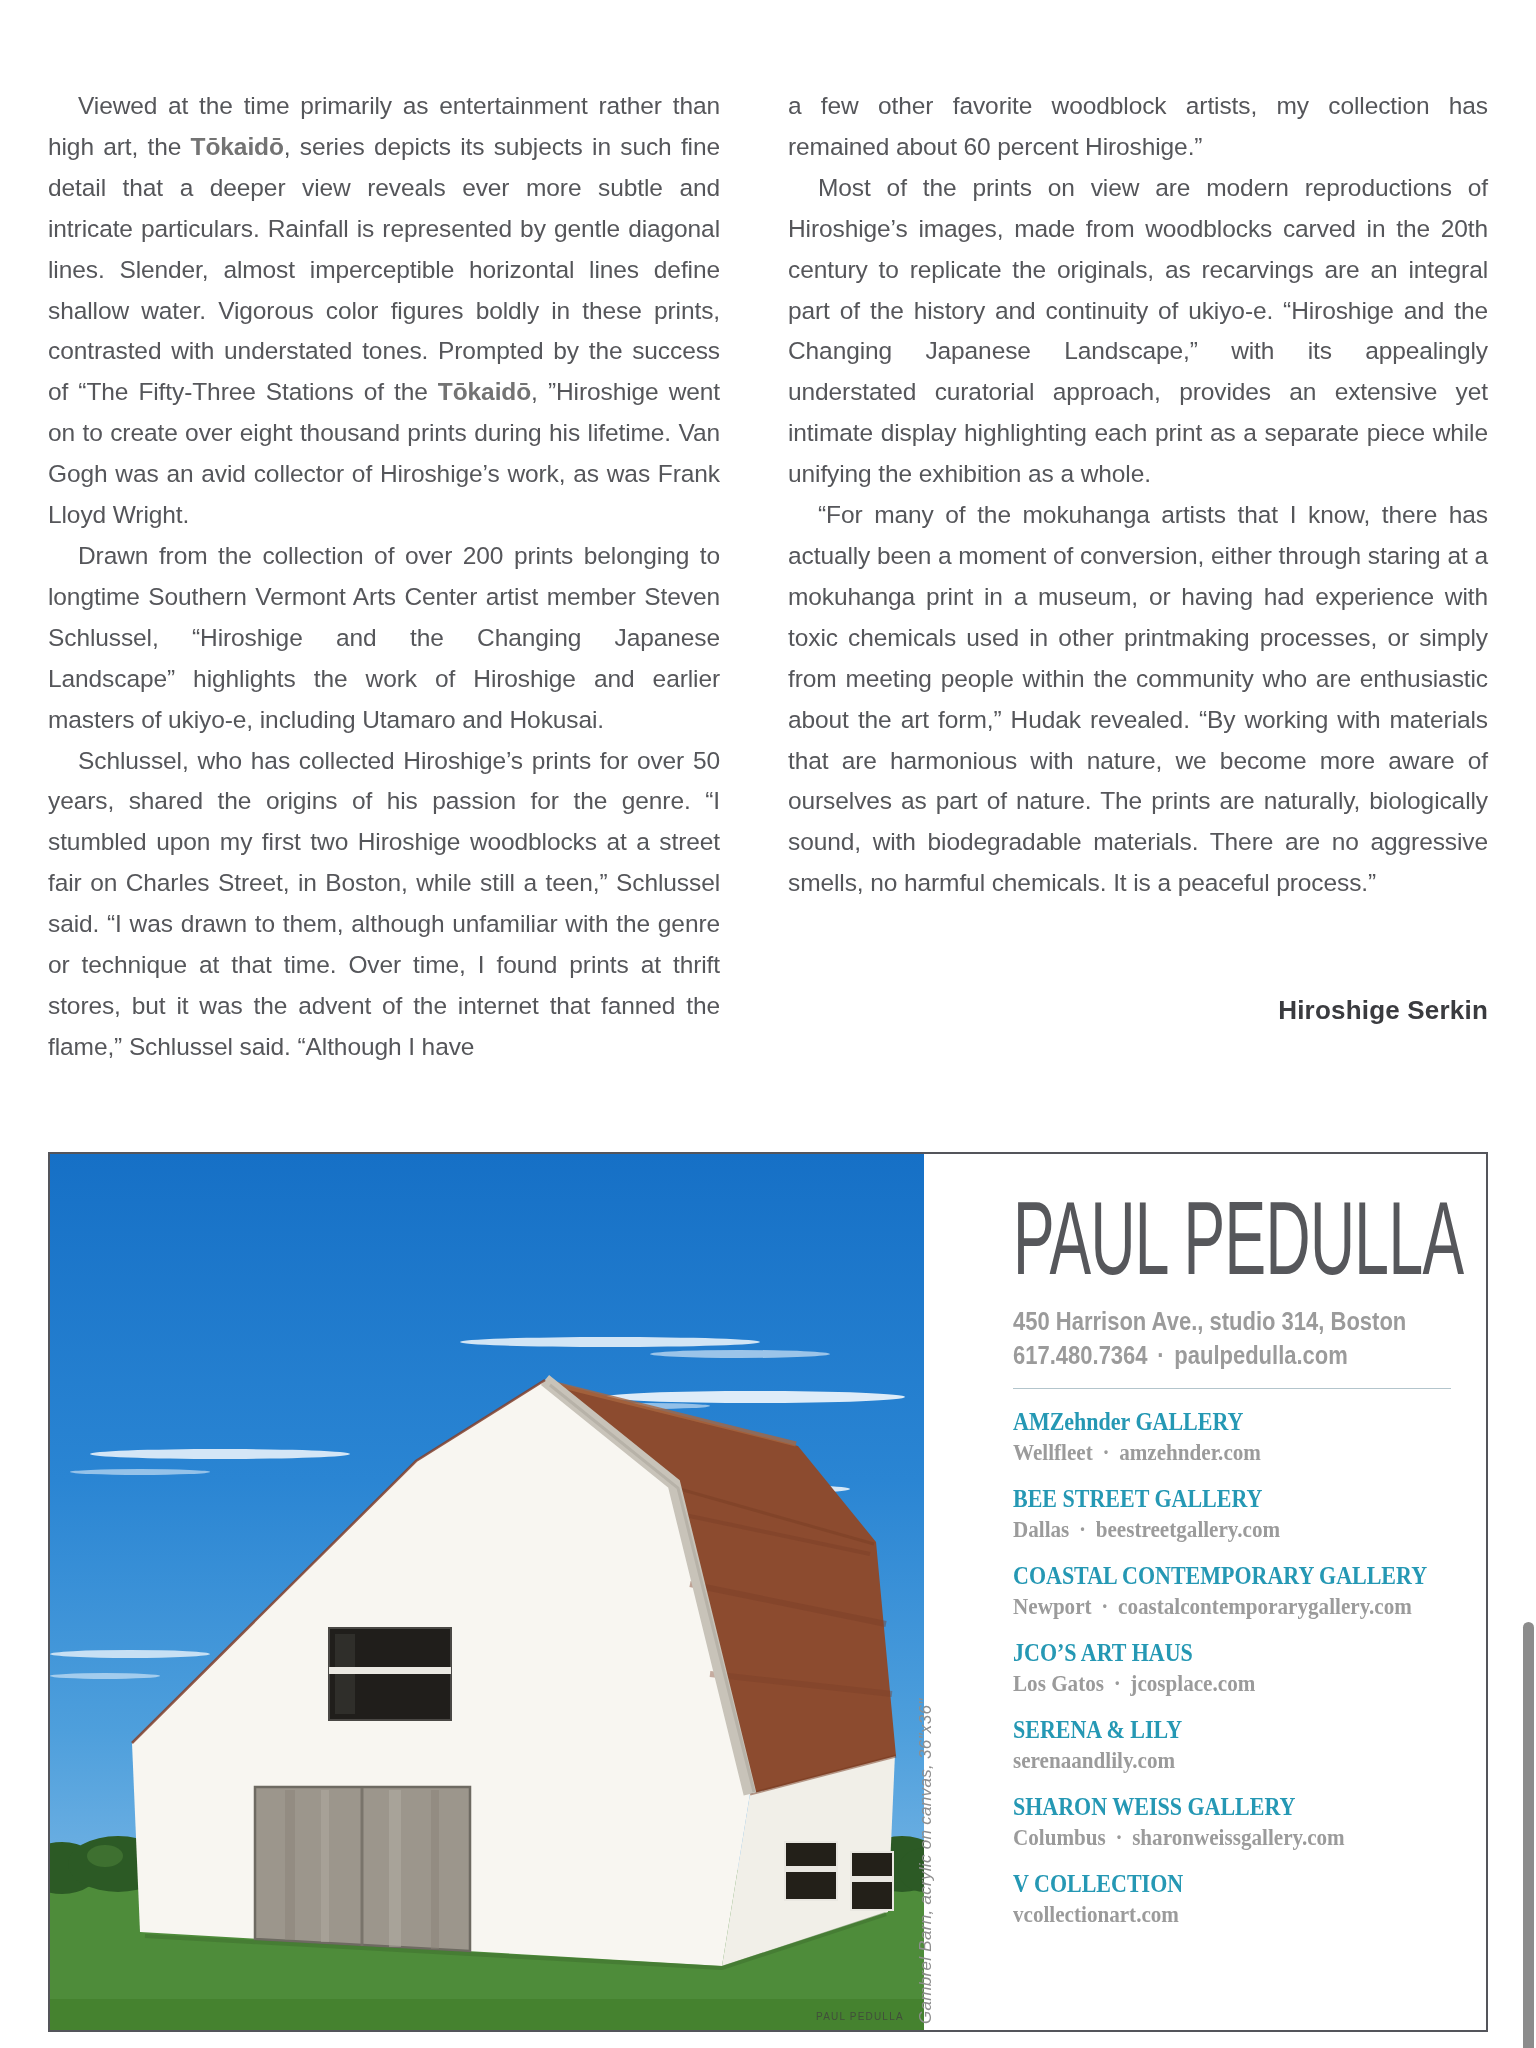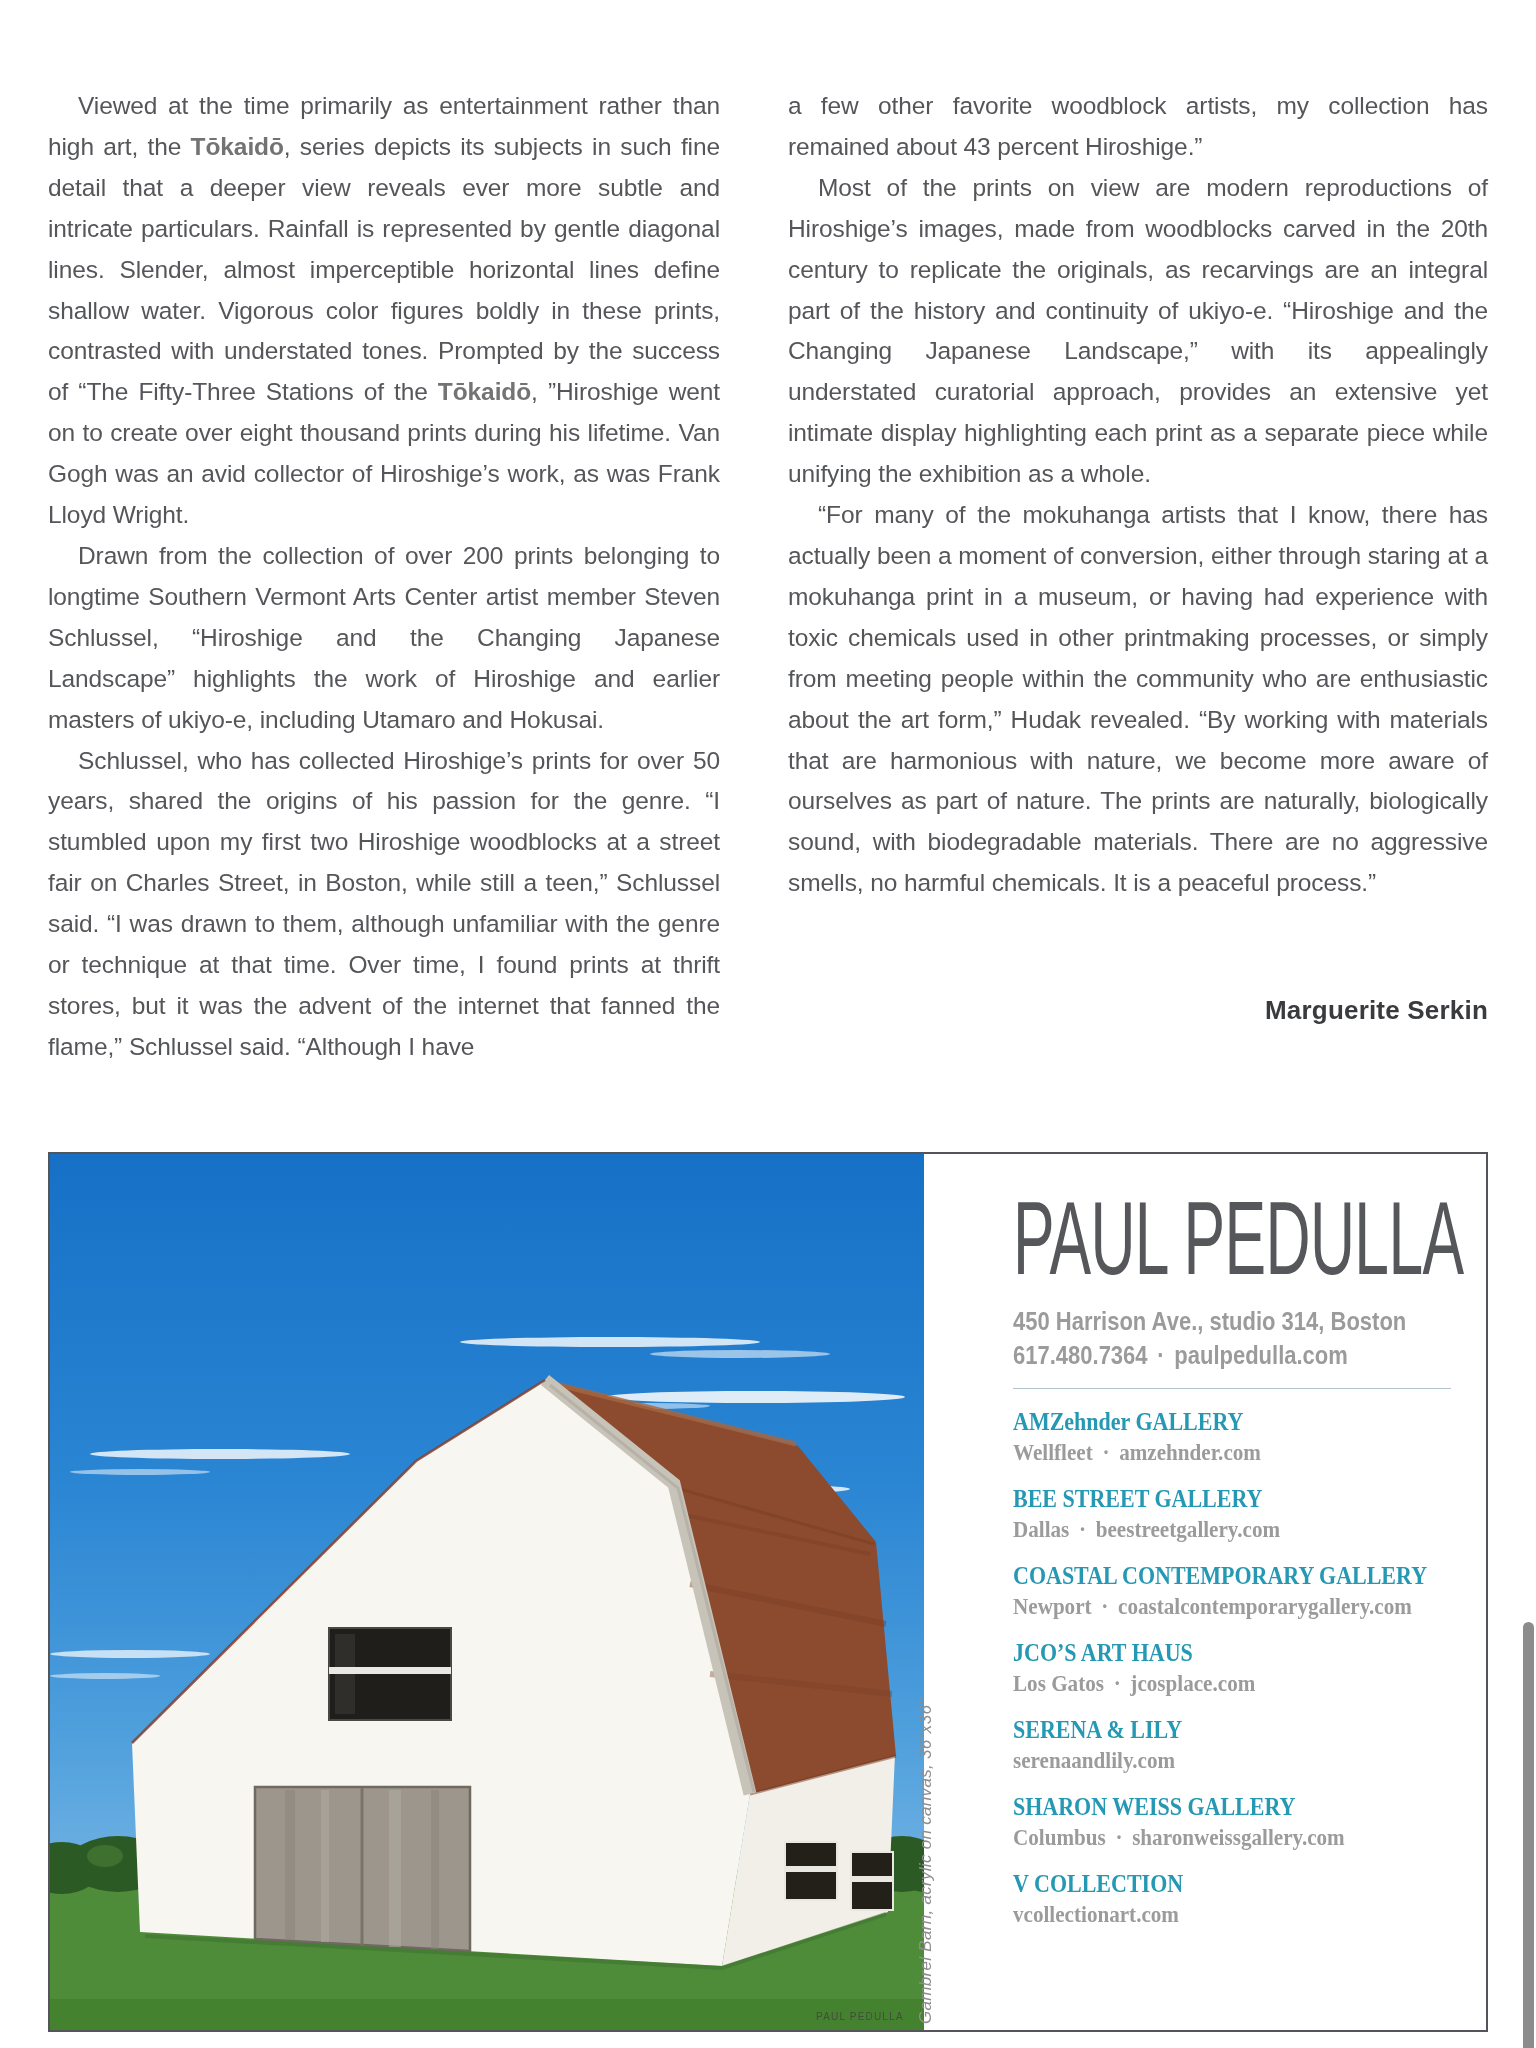--- a/index.html
+++ b/index.html
@@ -54,25 +54,25 @@
 </style>
 </head>
 <body>
 
 <div class="col col-left">
     <p class="indent"><span>Viewed at the time primarily as entertainment rather than high art, the </span><strong>Tōkaidō</strong><span>, series depicts its subjects in such fine detail that a deeper view reveals ever more subtle and intricate particulars. Rainfall is represented by gentle diagonal lines. Slender, almost imperceptible horizontal lines define shallow water. Vigorous color figures boldly in these prints, contrasted with understated tones. Prompted by the success of “The Fifty-Three Stations of the </span><strong>Tōkaidō</strong><span>, ”Hiroshige went on to create over eight thousand prints during his lifetime. Van Gogh was an avid collector of Hiroshige’s work, as was Frank Lloyd Wright.</span></p>
     <p class="indent"><span>Drawn from the collection of over 200 prints belonging to longtime Southern Vermont Arts Center artist member Steven Schlussel, “Hiroshige and the Changing Japanese Landscape” highlights the work of Hiroshige and earlier masters of ukiyo-e, including Utamaro and Hokusai.</span></p>
     <p class="indent"><span>Schlussel, who has collected Hiroshige’s prints for over 50 years, shared the origins of his passion for the genre. “I stumbled upon my first two Hiroshige woodblocks at a street fair on Charles Street, in Boston, while still a teen,” Schlussel said. “I was drawn to them, although unfamiliar with the genre or technique at that time. Over time, I found prints at thrift stores, but it was the advent of the internet that fanned the flame,” Schlussel said. “Although I have</span></p>
   </div>
 <div class="col col-right">
-    <p><span>a few other favorite woodblock artists, my collection has remained about 43 percent Hiroshige.”</span></p>
+    <p><span>a few other favorite woodblock artists, my collection has remained about 60 percent Hiroshige.”</span></p>
     <p class="indent"><span>Most of the prints on view are modern reproductions of Hiroshige’s images, made from woodblocks carved in the 20th century to replicate the originals, as recarvings are an integral part of the history and continuity of ukiyo-e. “Hiroshige and the Changing Japanese Landscape,” with its appealingly understated curatorial approach, provides an extensive yet intimate display highlighting each print as a separate piece while unifying the exhibition as a whole.</span></p>
     <p class="indent"><span>“For many of the mokuhanga artists that I know, there has actually been a moment of conversion, either through staring at a mokuhanga print in a museum, or having had experience with toxic chemicals used in other printmaking processes, or simply from meeting people within the community who are enthusiastic about the art form,” Hudak revealed. “By working with materials that are harmonious with nature, we become more aware of ourselves as part of nature. The prints are naturally, biologically sound, with biodegradable materials. There are no aggressive smells, no harmful chemicals. It is a peaceful process.”</span></p>
   </div>
-<div class="byline">Marguerite Serkin</div>
+<div class="byline">Hiroshige Serkin</div>
 
 <div class="ad">
 
   <svg class="painting" viewBox="0 0 874 876" preserveAspectRatio="none">
     <defs>
       <linearGradient id="skyGrad" x1="0" y1="0" x2="0" y2="1">
         <stop offset="0%" stop-color="#1670C6"></stop>
         <stop offset="45%" stop-color="#2A85D3"></stop>
         <stop offset="80%" stop-color="#4E9FDC"></stop>
         <stop offset="100%" stop-color="#6FB1E3"></stop>

